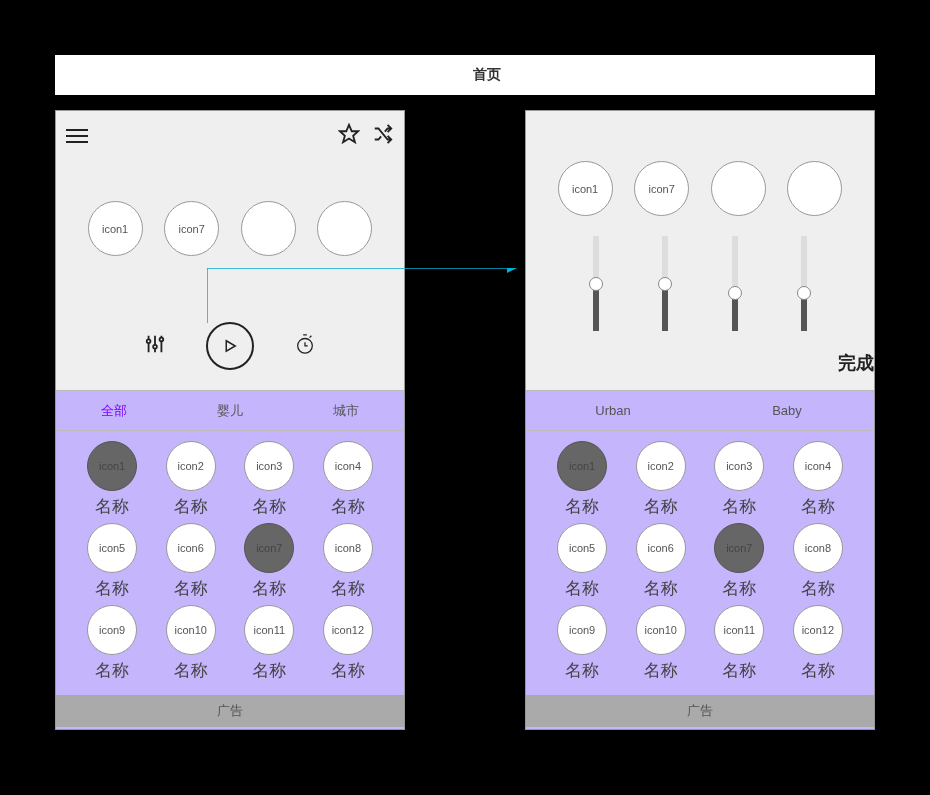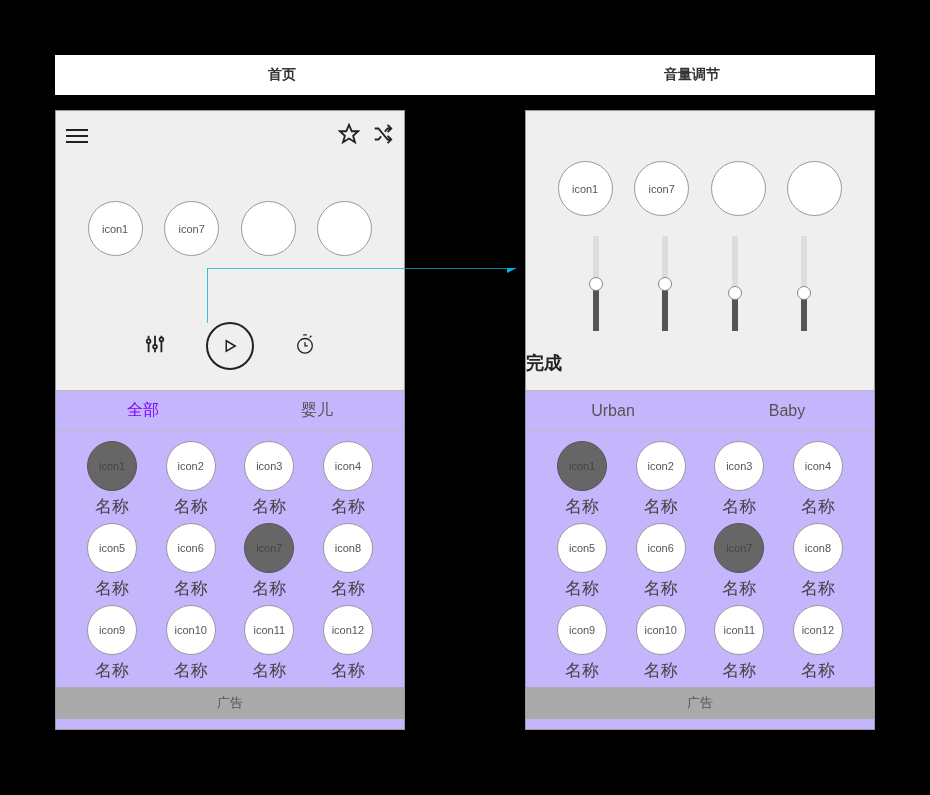--- a/index.html
+++ b/index.html
@@ -148,37 +148,37 @@
   background: #fff;
   border: 1px solid #888;
   left: 50%;
   transform: translate(-50%, 50%);
 }
 .done-btn {
   position: absolute;
   bottom: 15px;
   left: 0;
   right: 0;
-  text-align: left;
+  text-align: right;
   font-size: 18px;
   font-weight: bold;
   color: #222;
   font-family: Liberation Mono, monospace;
 }
 .tabs {
   display: flex;
   height: 40px;
   border-bottom: 1px solid #bbb;
 }
 .tab {
   flex: 1;
   display: flex;
   align-items: center;
   justify-content: center;
-  font-size: 16px;
+  font-size: 13px;
   color: #555;
 }
 .tab.active { color: #7b00ff; }
 .grid-area {
   padding: 10px 10px 0 10px;
   height: 268px;
 }
 .grid-row {
   display: flex;
   justify-content: space-evenly;
@@ -207,21 +207,21 @@
   background: #666;
   border: 1px solid #555;
   color: #444;
 }
 .grid-label {
   font-size: 17px;
   color: #444;
 }
 .ad-bar {
   position: absolute;
-  bottom: 10px;
+  bottom: 2px;
   left: 0;
   right: 0;
   height: 32px;
   background: #aaa;
   display: flex;
   align-items: center;
   justify-content: center;
   font-size: 13px;
   color: #555;
 }
@@ -232,21 +232,20 @@
   width: 310px;
   height: 60px;
   pointer-events: none;
 }
 </style>
 </head>
 <body>
 
 <div class="label-bar">
   <div class="label-cell">首页</div>
-  <div class="label-cell">音量调节</div>
 </div>
 
 <div class="phone left">
   <div class="top-section">
     <div class="toolbar">
       <div class="menu-icon">
         <span></span>
           <span></span>
           <span></span>
       </div>
@@ -290,20 +289,21 @@
             <circle cx="12" cy="14" r="8"></circle>
             <path d="M12 10v4h3"></path>
             <path d="M10 2h4M17 5l2-2"></path>
           </svg>
       </div>
     </div>
   </div>
   <div class="tabs">
     <div class="tab active">全部</div>
     <div class="tab">婴儿</div>
+    <div class="tab">城市</div>
   </div>
   <div class="grid-area" id="grid-left">
       <div class="grid-row">
         <div class="grid-item">
           <div class="grid-circle selected">icon1</div>
           <div class="grid-label">名称</div>
         </div>
         <div class="grid-item">
           <div class="grid-circle">icon2</div>
           <div class="grid-label">名称</div>

